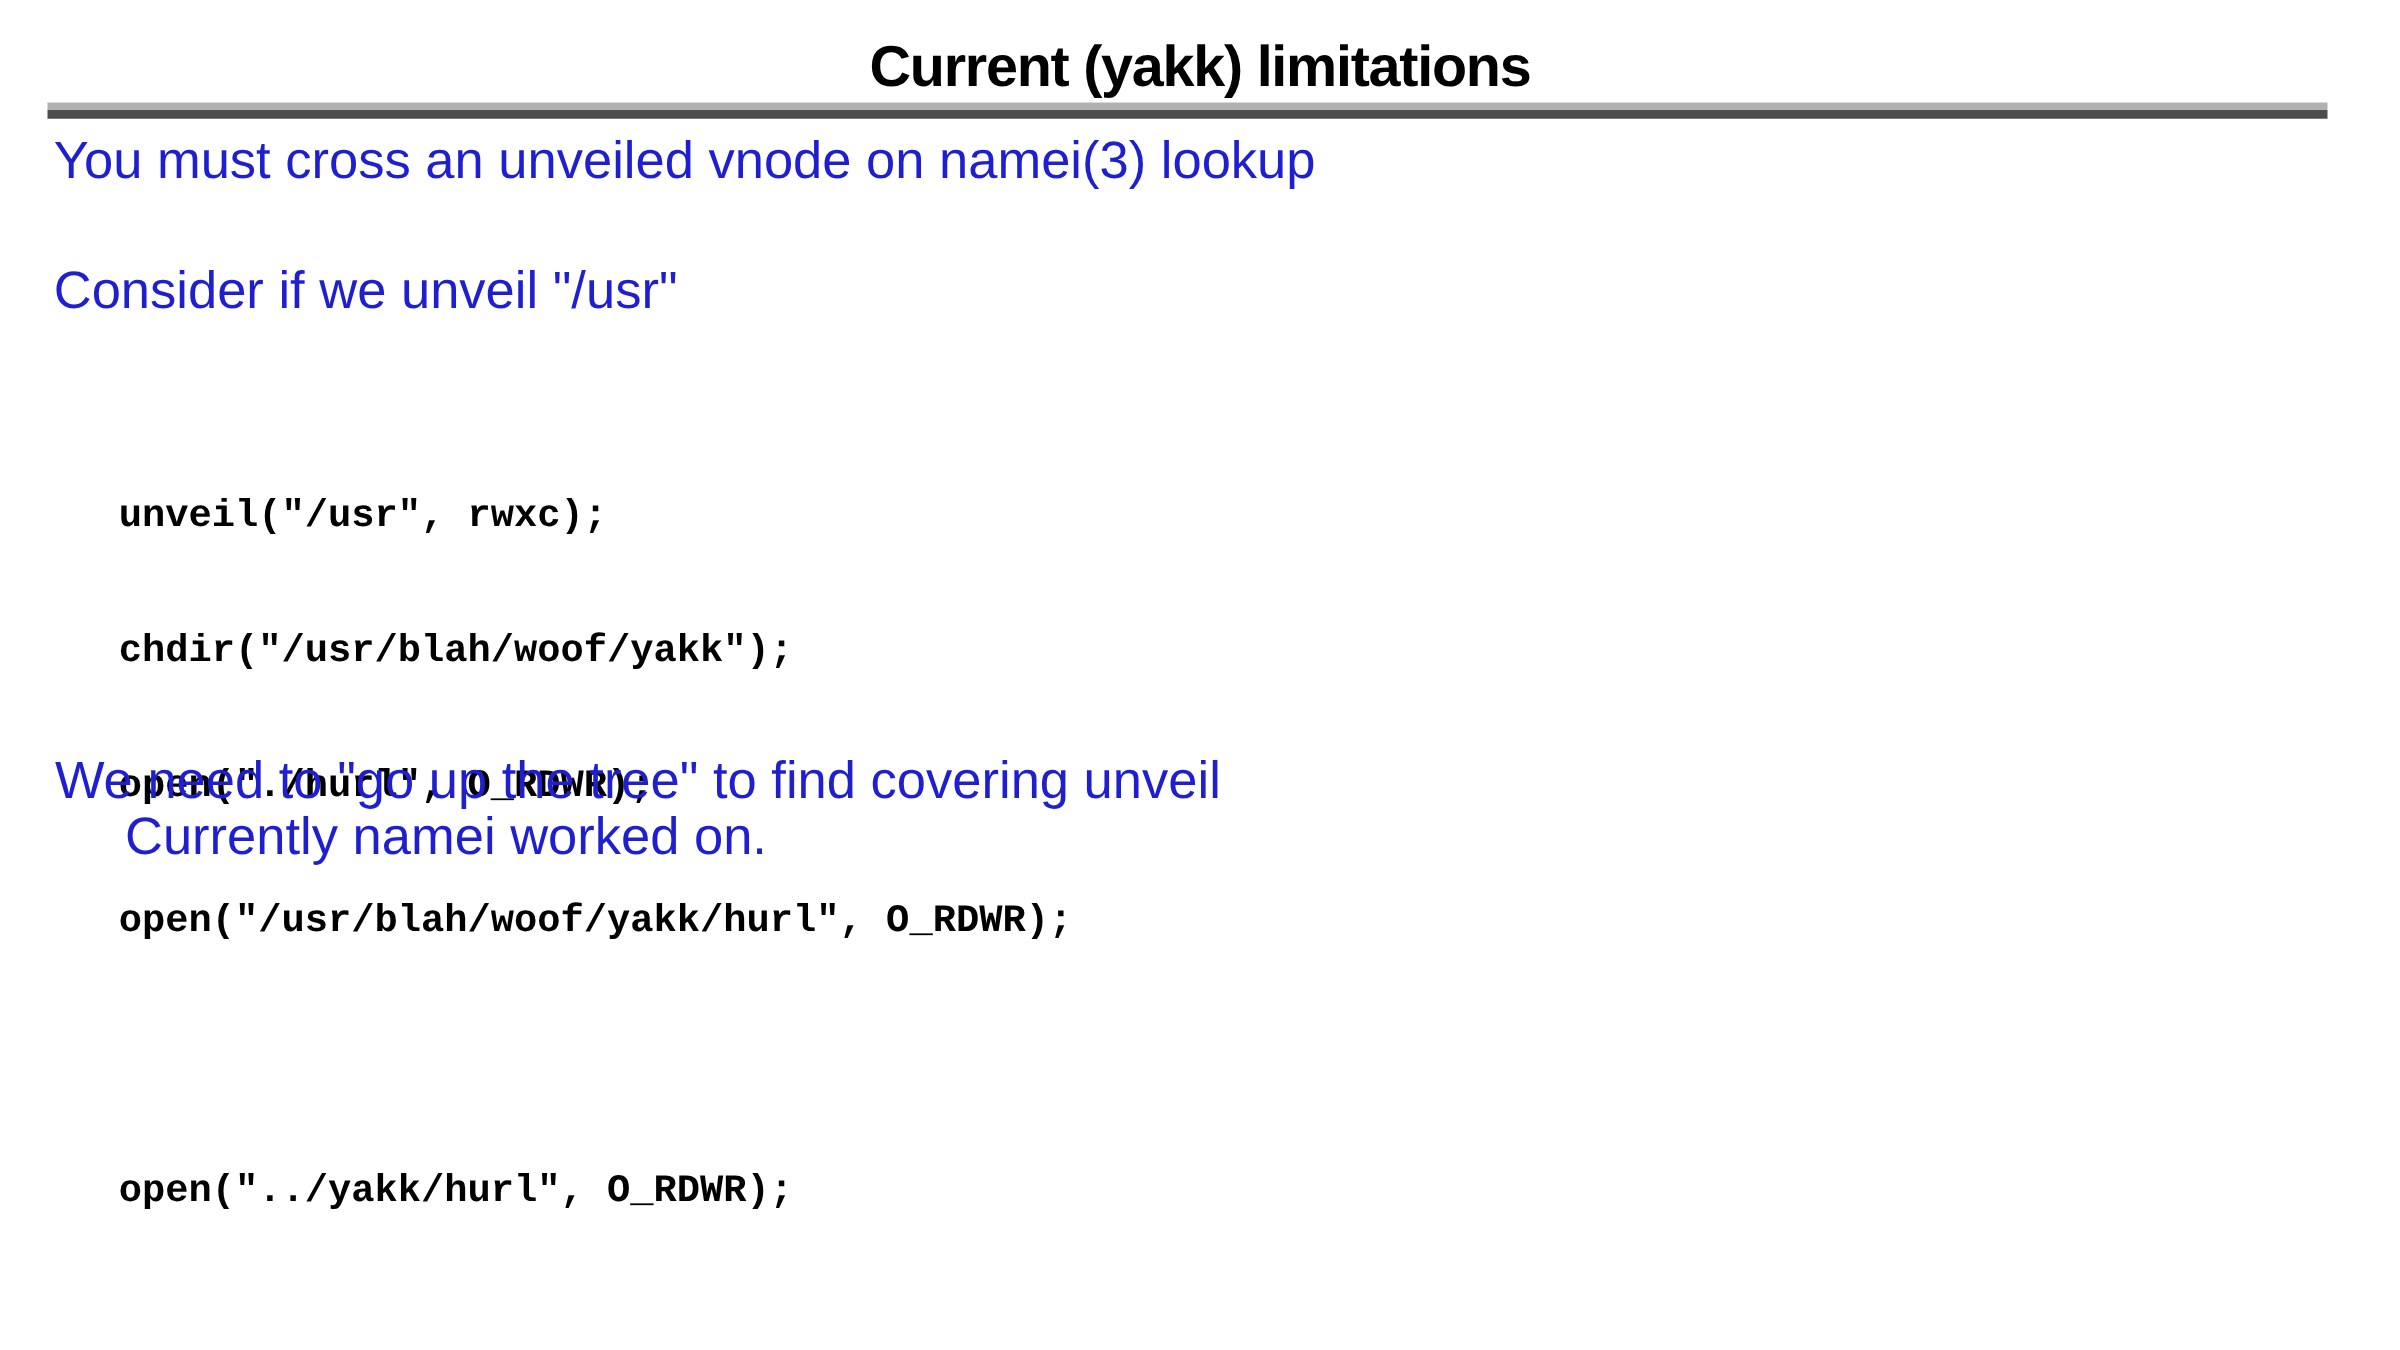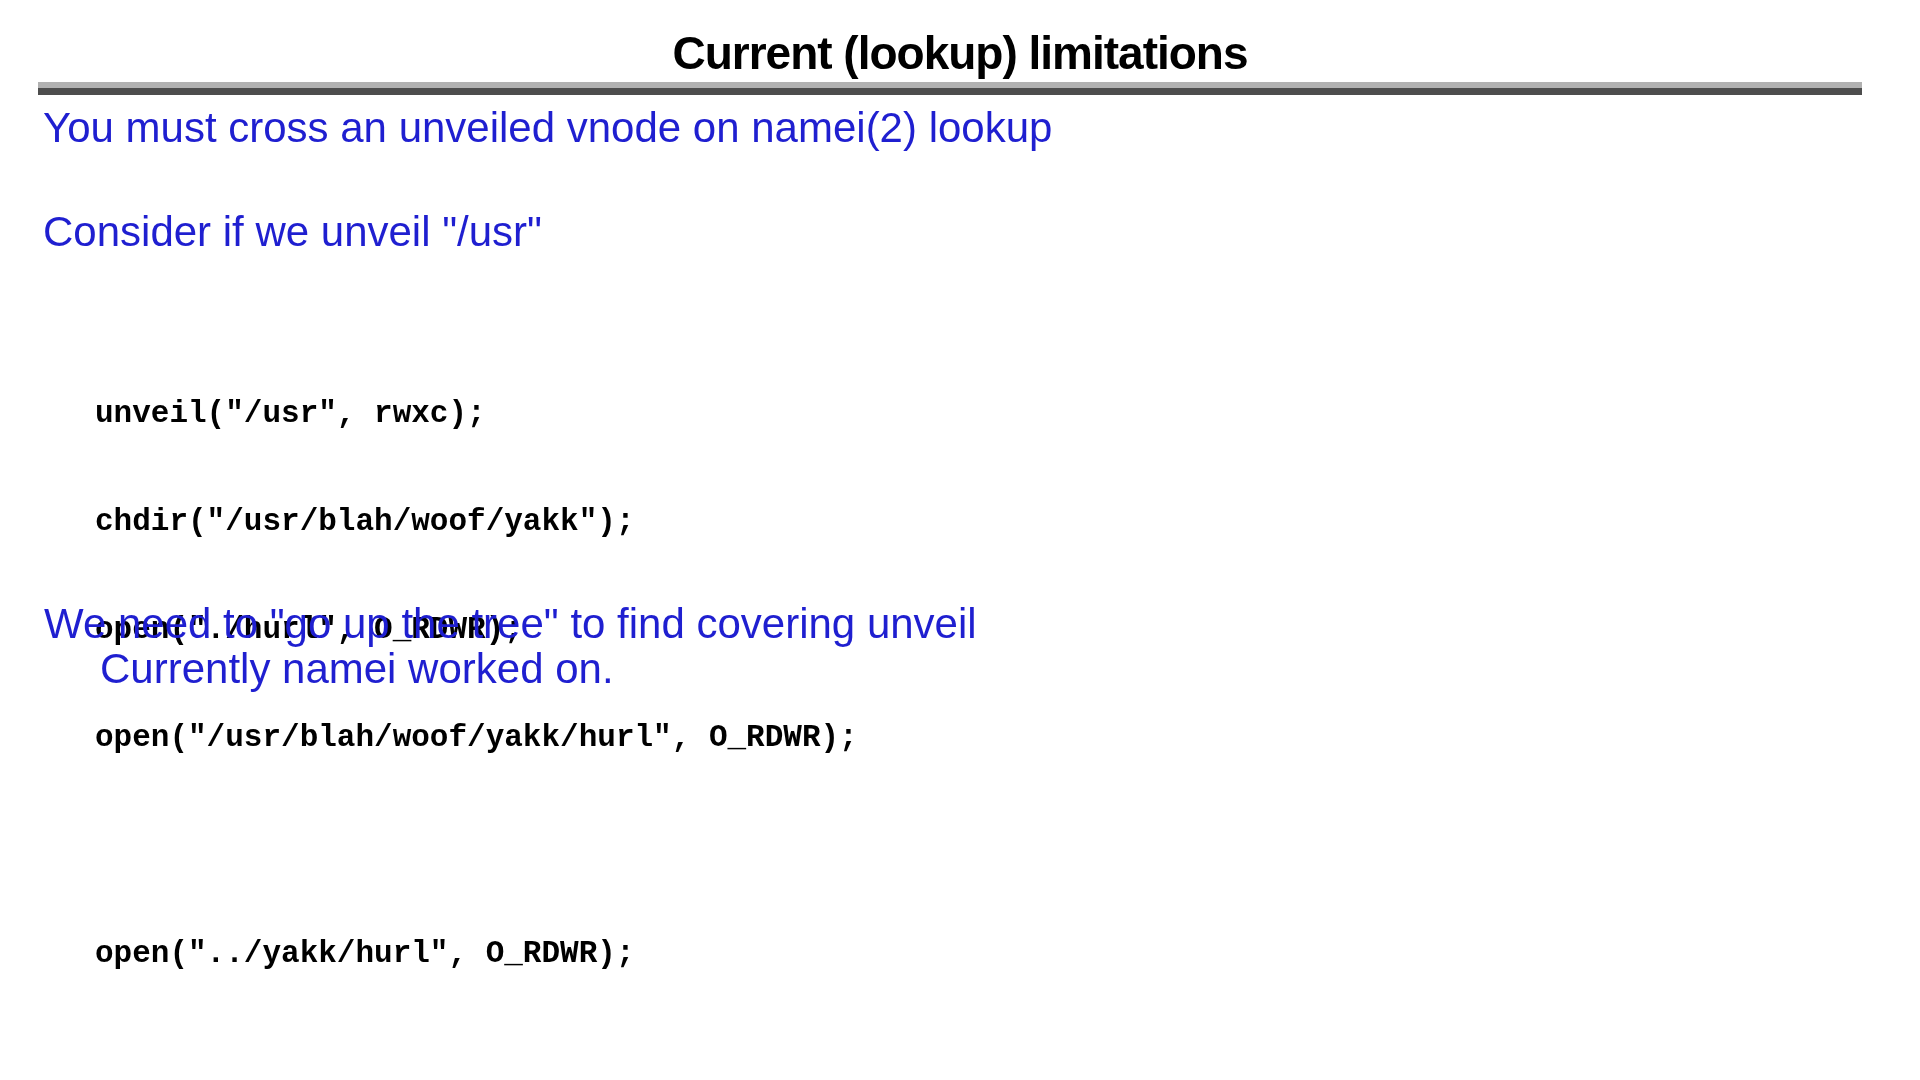--- a/index.html
+++ b/index.html
@@ -65,25 +65,25 @@
   }
   .code-line {
     min-height: 36px;
   }
 </style>
 </head>
 <body>
 
 <div class="slide">
 
-  <div class="slide-title">Current (lookup) limitations</div>
+  <div class="slide-title">Current (yakk) limitations</div>
 
   <div class="title-rule"></div>
 
-  <div class="blue-line intro-line">You must cross an unveiled vnode on namei(2) lookup</div>
+  <div class="blue-line intro-line">You must cross an unveiled vnode on namei(3) lookup</div>
 
   <div class="blue-line consider-line">Consider if we unveil "/usr"</div>
 
   <div class="code-block">
     <div class="code-line">unveil("/usr", rwxc);</div>
     <div class="code-line">chdir("/usr/blah/woof/yakk");</div>
     <div class="code-line">open("./hurl", O_RDWR);</div>
     <div class="code-line">open("/usr/blah/woof/yakk/hurl", O_RDWR);</div>
     <div class="code-line"></div>
     <div class="code-line">open("../yakk/hurl", O_RDWR);</div>

